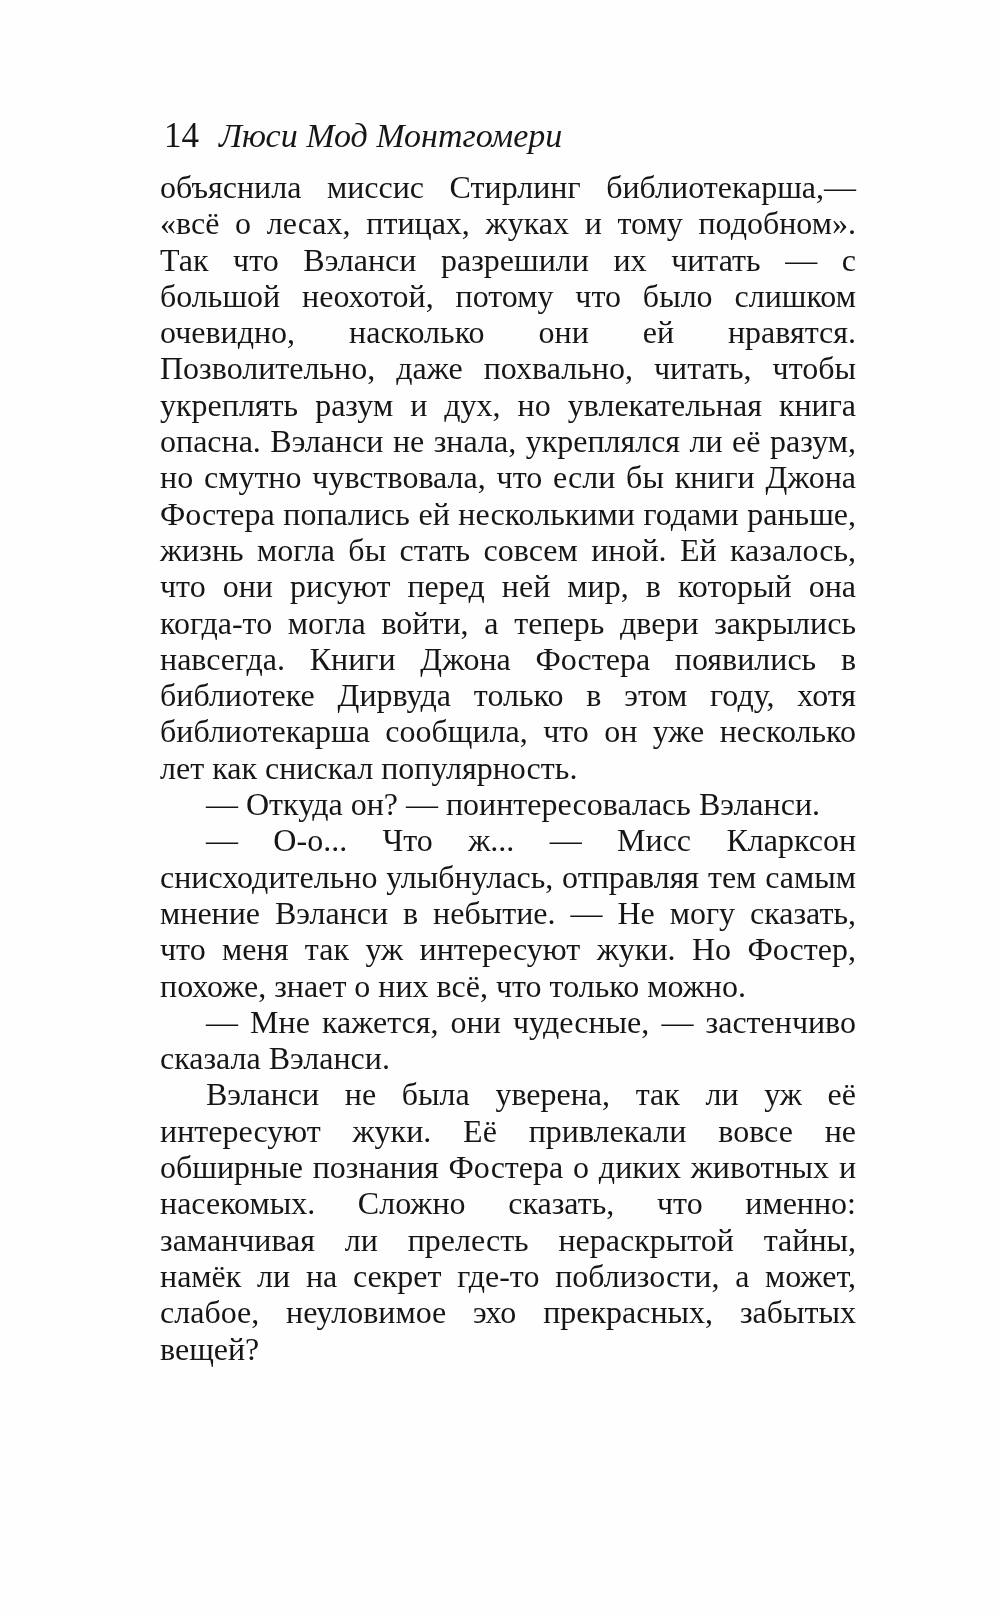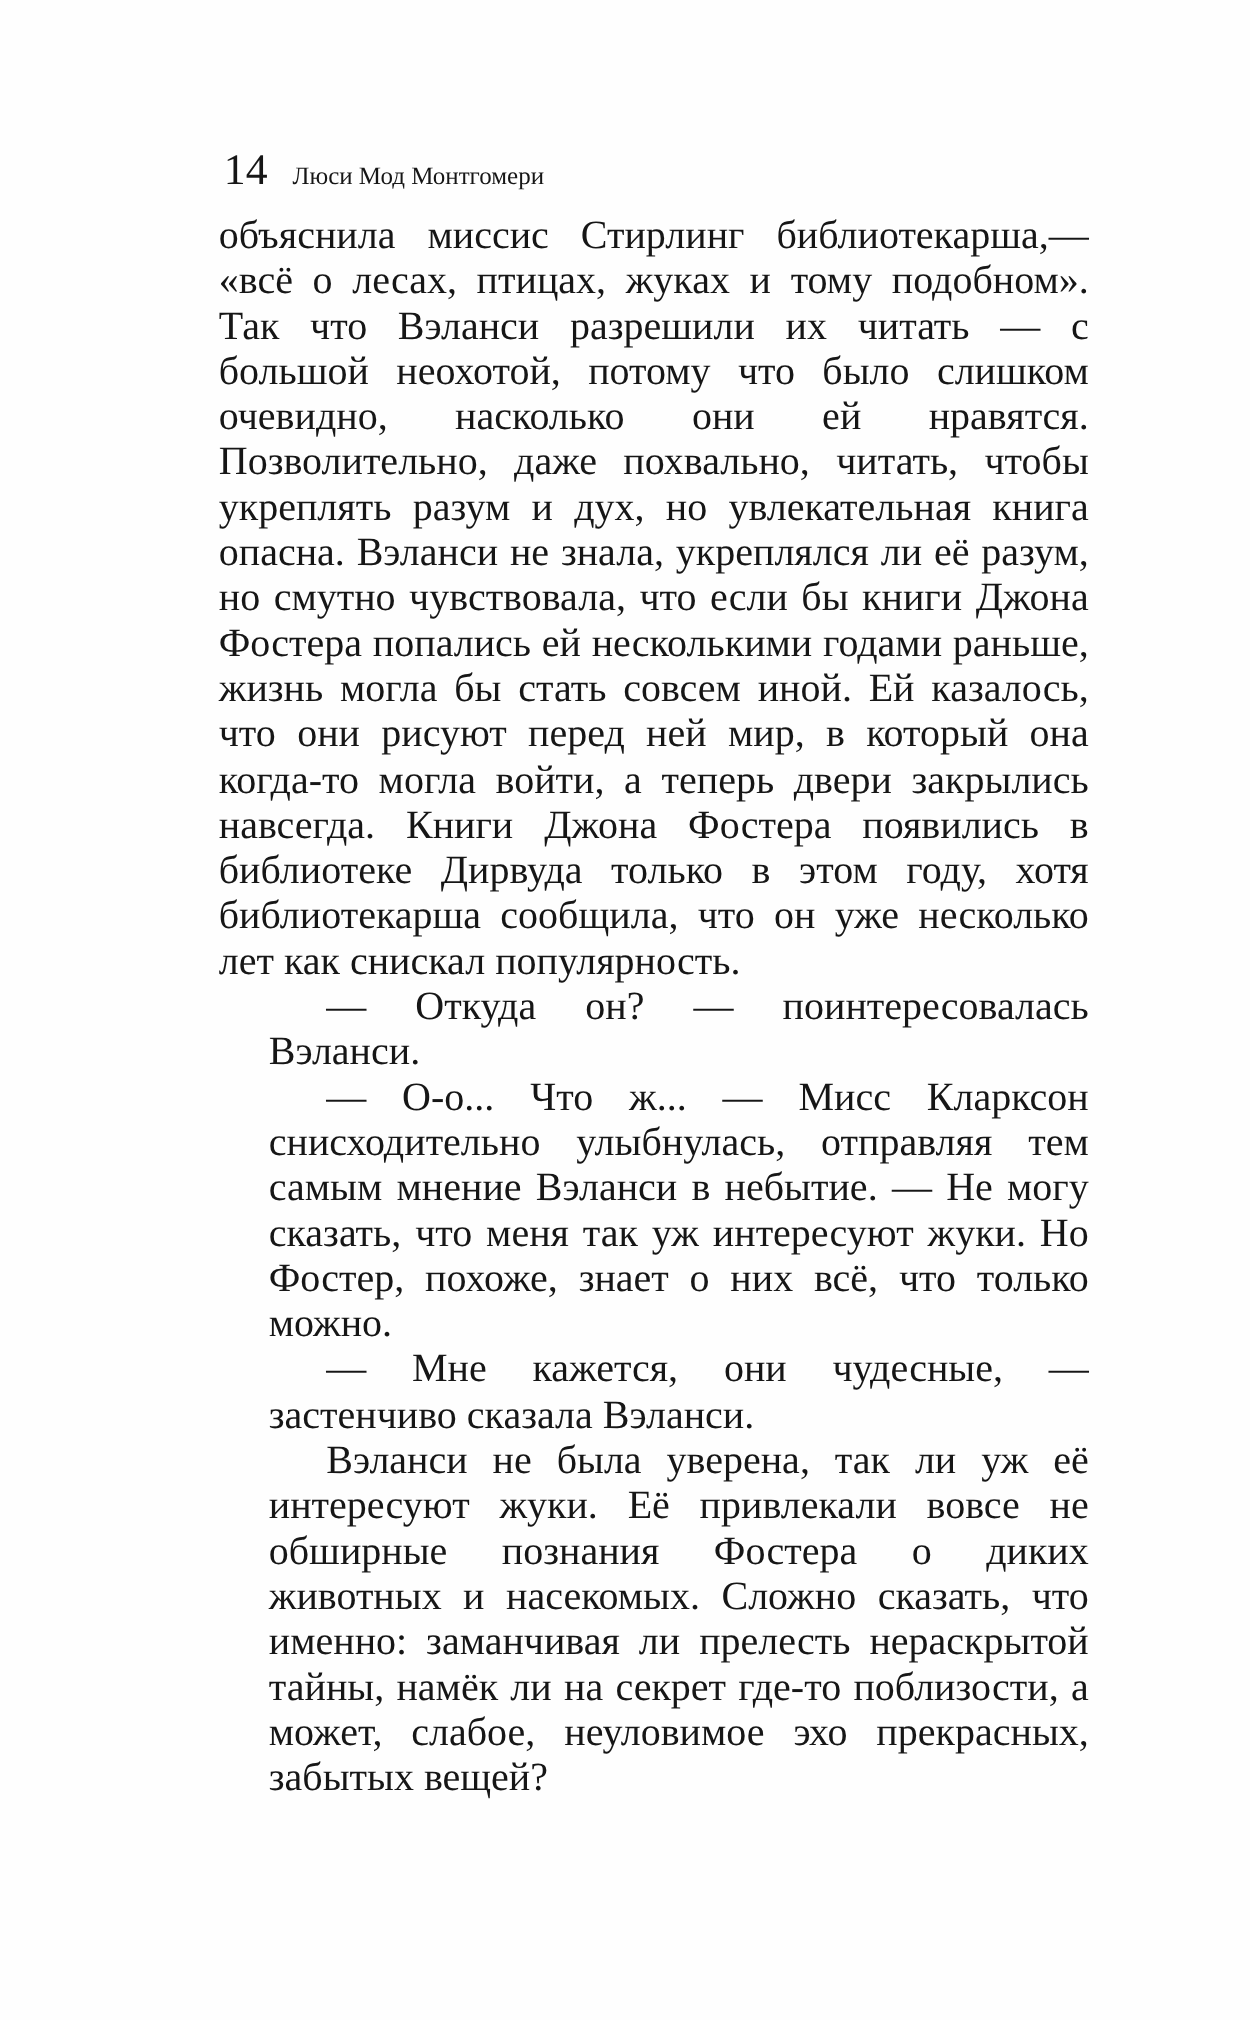--- a/index.html
+++ b/index.html
@@ -12,50 +12,50 @@
     width: 1000px;
     height: 1616px;
     margin: 0 auto;
     background: #fefefe;
     overflow: hidden;
     font-family: "Liberation Serif", "DejaVu Serif", serif;
     color: #161616;
   }
   .content {
     position: absolute;
-    left: 175px;
+    left: 160px;
     top: 118px;
     width: 696px;
   }
   .running-header {
     display: flex;
     align-items: baseline;
     gap: 20px;
     margin: 0 0 16px 4px;
     white-space: nowrap;
   }
   .page-number {
     font-size: 35px;
     line-height: 1;
     font-style: normal;
   }
   .header-title {
-    font-size: 20px;
+    font-style: italic;
+    font-size: 34px;
     line-height: 1;
   }
   .body-text p {
     margin: 0;
     font-size: 32px;
     line-height: 36.3px;
     text-align: justify;
     text-align-last: left;
   }
   .body-text p.indent {
     text-indent: 46px;
-    margin-left: 40px;
   }
 </style>
 </head>
 <body>
 
 <div class="page">
   <div class="content">
     <header class="running-header">
       <span class="page-number">14</span>
       <span class="header-title">Люси Мод Монтгомери</span>

